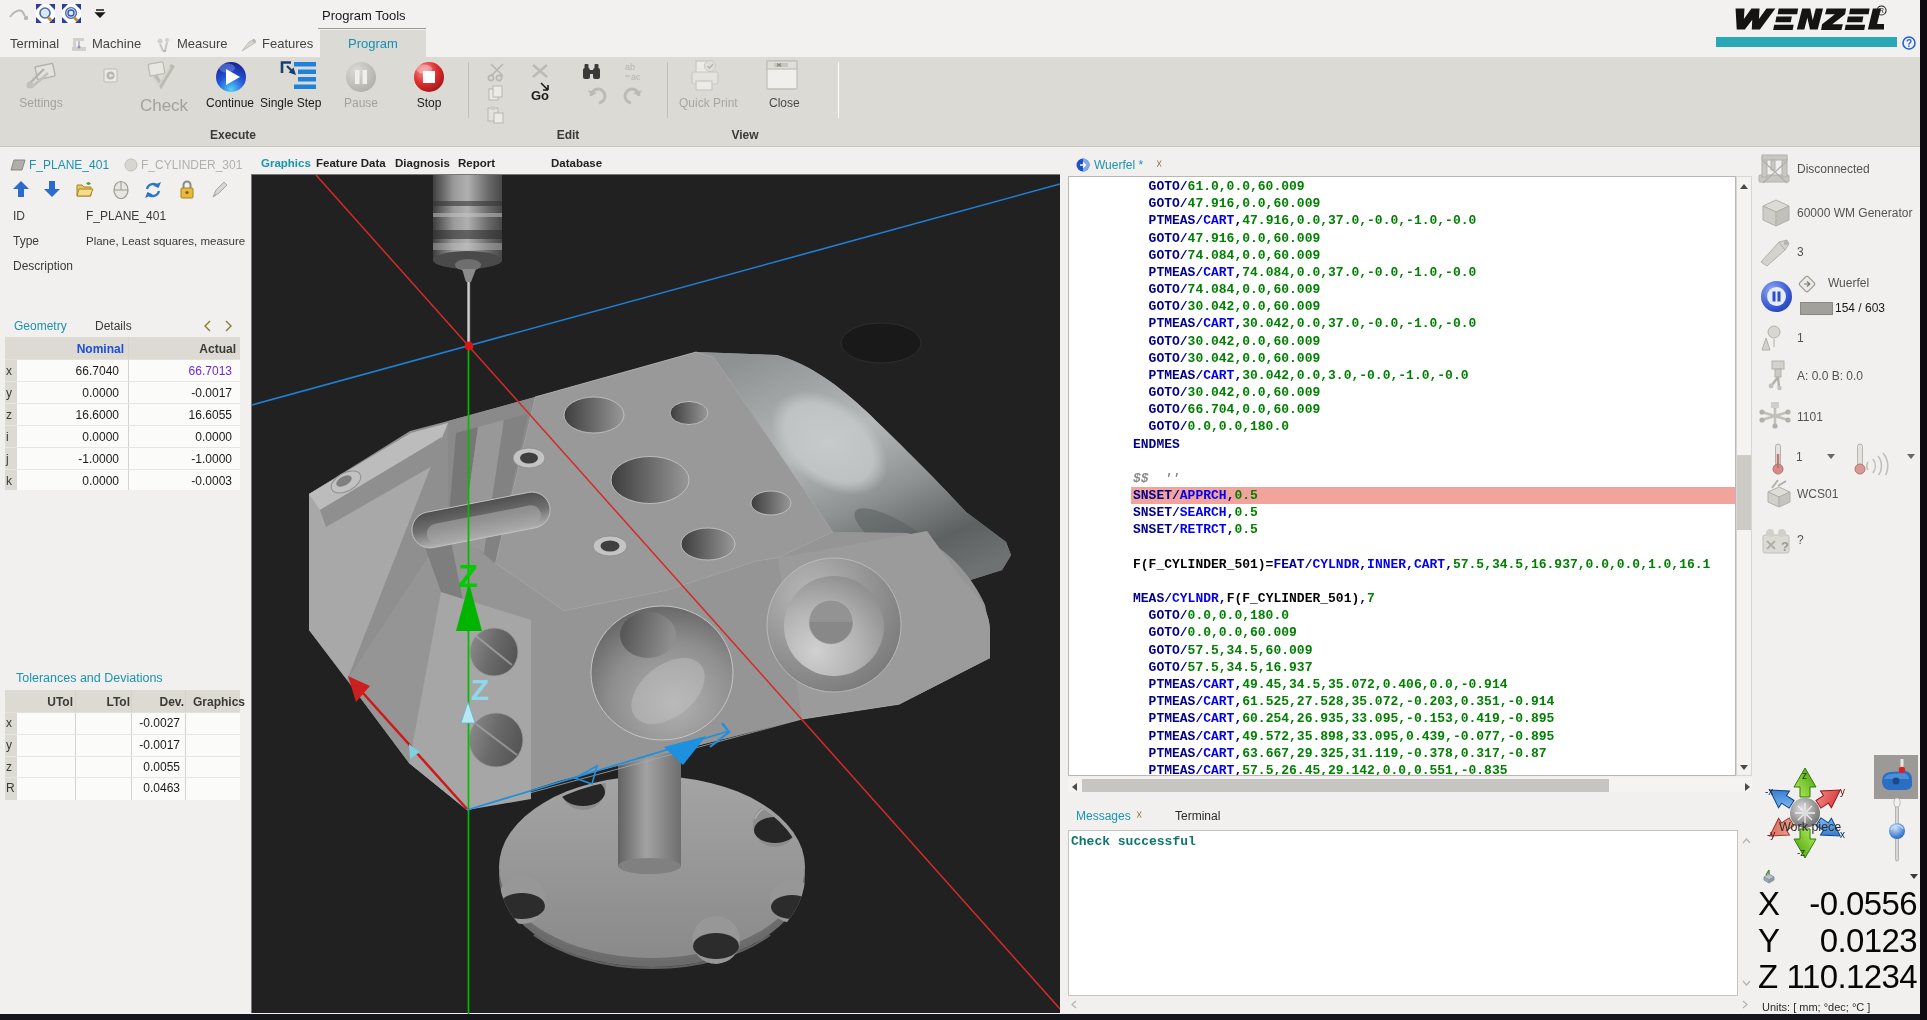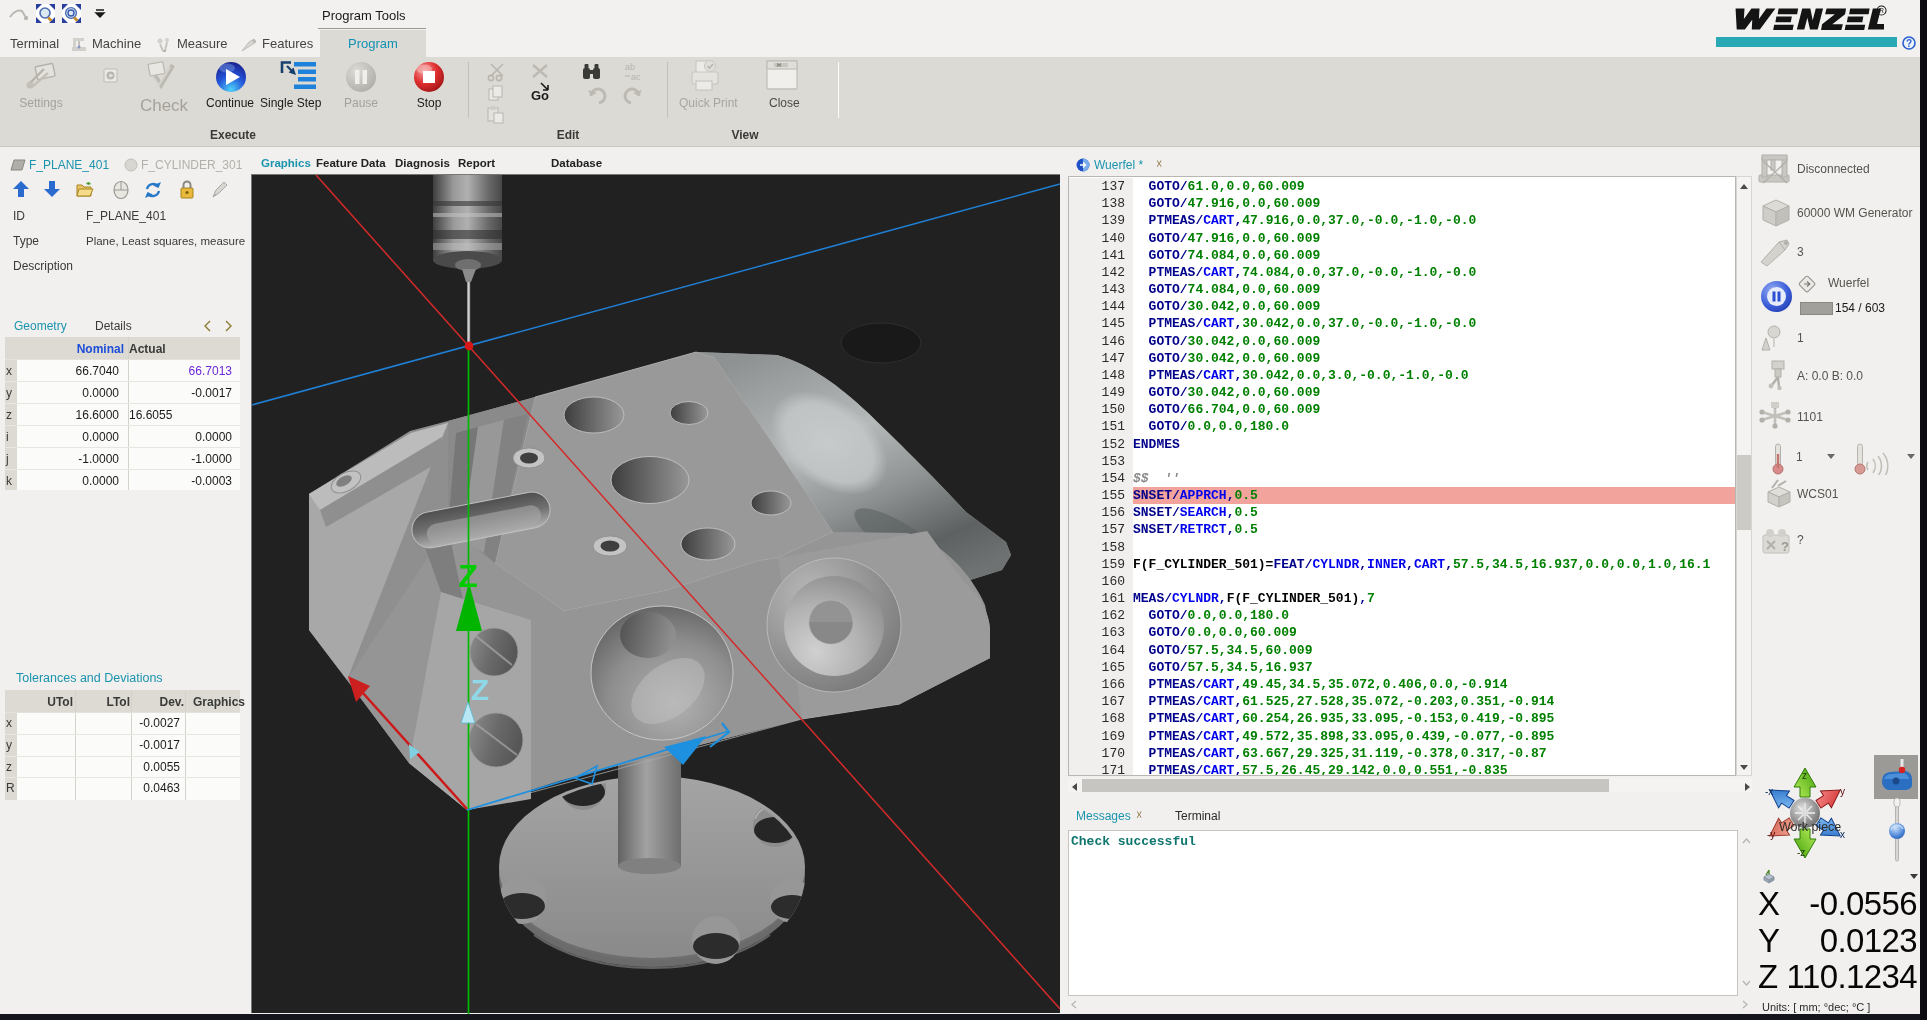--- a/index.html
+++ b/index.html
@@ -275,31 +275,31 @@
 <div class="abs" style="left:95px;top:319px;font-size:12px;color:#3a3a38;">Details</div>
 <svg class="abs" style="left:202px;top:320px;" width="32" height="12" viewBox="0 0 32 12">
   <path d="M8,1 L3,6 L8,11" fill="none" stroke="#8a7a30" stroke-width="1.4"></path>
   <path d="M24,1 L29,6 L24,11" fill="none" stroke="#8a7a30" stroke-width="1.4"></path>
 </svg>
 
 <div class="abs" style="left:5px;top:337px;width:235px;height:153px;background:#fbfbfa;"></div>
 <div class="abs" style="left:5px;top:337px;width:235px;height:22px;background:#dcdad3;"></div>
 <div class="abs" style="left:5px;top:337px;width:12px;height:153px;background:#dcdad3;"></div>
 <div class="abs" style="left:17px;top:342px;width:107px;text-align:right;font-size:12px;font-weight:bold;color:#1d4ed8;">Nominal</div>
-<div class="abs" style="left:129px;top:342px;width:107px;font-size:12px;font-weight:bold;color:#3a3a38;">Actual</div>
+<div class="abs" style="left:129px;top:342px;width:107px;text-align:right;font-size:12px;font-weight:bold;color:#3a3a38;">Actual</div>
 <div class="abs" style="left:128px;top:337px;width:1px;height:153px;background:#d4d2cb;"></div>
 <div class="abs" style="left:6px;top:364px;font-size:12px;color:#3a3a38;">x</div>
 <div class="abs" style="left:17px;top:364px;width:102px;text-align:right;font-size:12px;color:#1a1a1a;">66.7040</div>
 <div class="abs" style="left:129px;top:364px;width:103px;text-align:right;font-size:12px;color:#6d28d9;">66.7013</div>
 <div class="abs" style="left:6px;top:386px;font-size:12px;color:#3a3a38;">y</div>
 <div class="abs" style="left:17px;top:386px;width:102px;text-align:right;font-size:12px;color:#1a1a1a;">0.0000</div>
 <div class="abs" style="left:129px;top:386px;width:103px;text-align:right;font-size:12px;color:#1a1a1a;">-0.0017</div>
 <div class="abs" style="left:6px;top:408px;font-size:12px;color:#3a3a38;">z</div>
 <div class="abs" style="left:17px;top:408px;width:102px;text-align:right;font-size:12px;color:#1a1a1a;">16.6000</div>
-<div class="abs" style="left:129px;top:408px;width:103px;font-size:12px;color:#1a1a1a;">16.6055</div>
+<div class="abs" style="left:129px;top:408px;width:103px;text-align:right;font-size:12px;color:#1a1a1a;">16.6055</div>
 <div class="abs" style="left:6px;top:430px;font-size:12px;color:#3a3a38;">i</div>
 <div class="abs" style="left:17px;top:430px;width:102px;text-align:right;font-size:12px;color:#1a1a1a;">0.0000</div>
 <div class="abs" style="left:129px;top:430px;width:103px;text-align:right;font-size:12px;color:#1a1a1a;">0.0000</div>
 <div class="abs" style="left:6px;top:452px;font-size:12px;color:#3a3a38;">j</div>
 <div class="abs" style="left:17px;top:452px;width:102px;text-align:right;font-size:12px;color:#1a1a1a;">-1.0000</div>
 <div class="abs" style="left:129px;top:452px;width:103px;text-align:right;font-size:12px;color:#1a1a1a;">-1.0000</div>
 <div class="abs" style="left:6px;top:474px;font-size:12px;color:#3a3a38;">k</div>
 <div class="abs" style="left:17px;top:474px;width:102px;text-align:right;font-size:12px;color:#1a1a1a;">0.0000</div>
 <div class="abs" style="left:129px;top:474px;width:103px;text-align:right;font-size:12px;color:#1a1a1a;">-0.0003</div>
 <div class="abs" style="left:5px;top:359px;width:235px;height:1px;background:#e3e1dc;"></div>
@@ -558,55 +558,20 @@
   #codebox pre{margin:0;font-family:"Liberation Mono",monospace;font-weight:bold;font-size:13px;
     line-height:17.17px;position:absolute;top:1px;}
   #gut{left:0;width:56px;text-align:right;color:#2a2a2a;background:#f0efed;height:600px;
     padding-right:8px;font-weight:normal !important;}
   #cod{left:64px;}
   .k{color:#00008b;} .b{color:#0000ee;} .n{color:#008000;} .c{color:#8a8a8a;font-style:italic;} .p{color:#000;}
   #hl155{position:absolute;left:62px;top:310px;width:604px;height:17px;background:#f2a39b;}
 </style>
 <div id="codebox">
 <div id="hl155"></div>
-<pre id="gut">137
-138
-139
-140
-141
-142
-143
-144
-145
-146
-147
-148
-149
-150
-151
-152
-153
-154
-155
-156
-157
-158
-159
-160
-161
-162
-163
-164
-165
-166
-167
-168
-169
-170
-171</pre>
 <pre id="cod"><span class="k">  GOTO/</span><span class="n">61.0,0.0,60.009</span>
 <span class="k">  GOTO/</span><span class="n">47.916,0.0,60.009</span>
 <span class="k">  PTMEAS/</span><span class="b">CART</span><span class="k">,</span><span class="n">47.916,0.0,37.0,-0.0,-1.0,-0.0</span>
 <span class="k">  GOTO/</span><span class="n">47.916,0.0,60.009</span>
 <span class="k">  GOTO/</span><span class="n">74.084,0.0,60.009</span>
 <span class="k">  PTMEAS/</span><span class="b">CART</span><span class="k">,</span><span class="n">74.084,0.0,37.0,-0.0,-1.0,-0.0</span>
 <span class="k">  GOTO/</span><span class="n">74.084,0.0,60.009</span>
 <span class="k">  GOTO/</span><span class="n">30.042,0.0,60.009</span>
 <span class="k">  PTMEAS/</span><span class="b">CART</span><span class="k">,</span><span class="n">30.042,0.0,37.0,-0.0,-1.0,-0.0</span>
 <span class="k">  GOTO/</span><span class="n">30.042,0.0,60.009</span>

